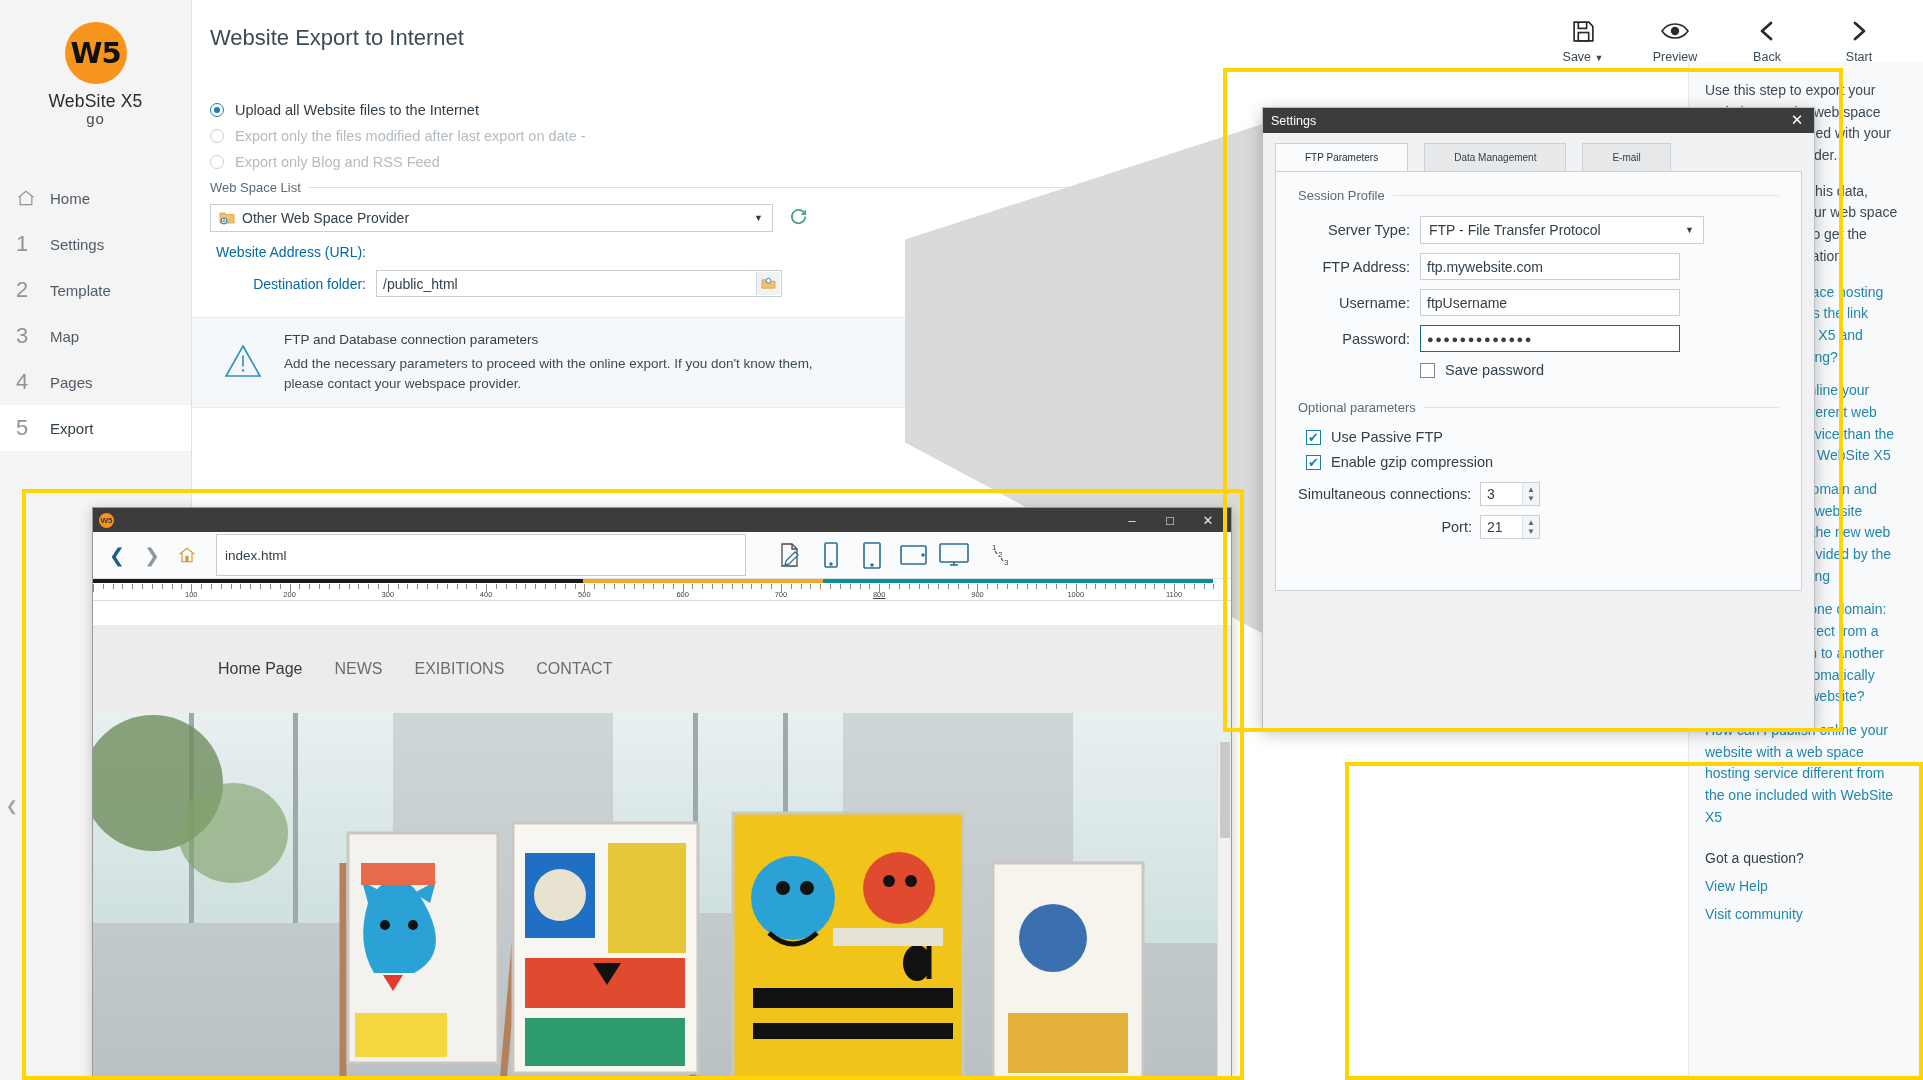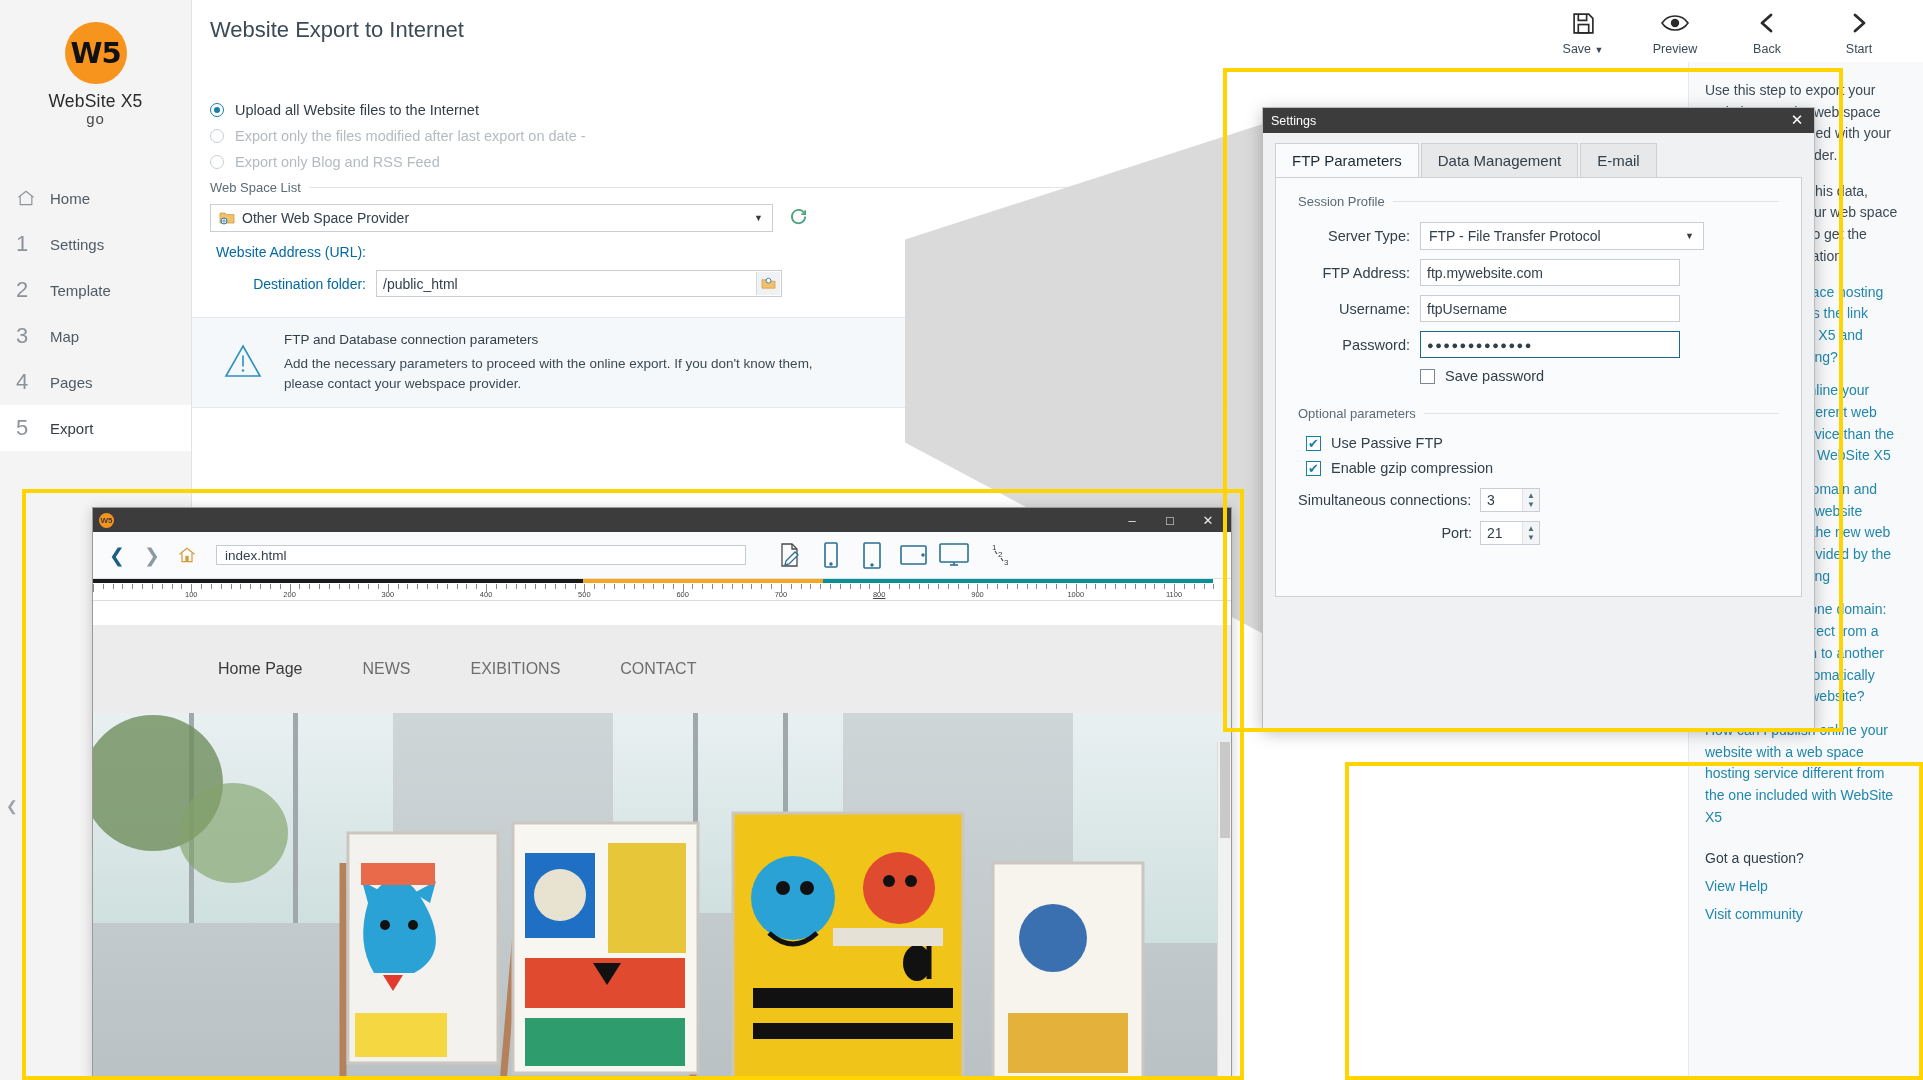--- a/index.html
+++ b/index.html
@@ -39,21 +39,21 @@
   .nav-item .ico { width:28px; display:flex; align-items:center; }
   .nav-item .lbl { margin-left:6px; font-size:15px; }
   .nav-item.active .lbl { color:#33404a; }
   .nav-item.active { background:#ffffff; }
   .sidebar-collapse {
     position:absolute; left:6px; top:798px; color:#9aa4ab; font-size:14px;
   }
 
   
   #header {
-    position:absolute; left:192px; top:0; right:0; height:62px;
+    position:absolute; left:192px; top:8px; right:0; height:62px;
     background:#fff;
   }
   #page-title {
     position:absolute; left:18px; top:17px;
     font-size:22px; color:#3b4a57; font-weight:400;
   }
   #toolbar { position:absolute; right:18px; top:4px; display:flex; }
   .tb-btn {
     width:92px; text-align:center; cursor:pointer; padding-top:4px;
   }
@@ -126,23 +126,23 @@
     height:25px; background:#3c3c3c; color:#fff; font-size:12.5px;
     display:flex; align-items:center; padding:0 8px; position:relative;
   }
   #dlg-close {
     position:absolute; right:6px; top:2px; width:22px; height:20px;
     display:flex; align-items:center; justify-content:center;
     color:#fff; font-size:15px; cursor:pointer;
   }
   #dlg-tabs { display:flex; padding:10px 12px 0 12px; }
   .dtab {
-    padding:8px 16px; font-size:15px; color:#33404a; cursor:pointer;
+    padding:8px 29px; font-size:10px; color:#33404a; cursor:pointer;
     background:#e6e8ea; border:1px solid #cdd1d5; border-bottom:none;
-    margin-right:2px;
+    margin-right:16px;
   }
   .dtab.active { background:#fafbfc; color:#1e2a33; }
   #dlg-body {
     margin:0 12px; background:#fafbfc; border:1px solid #cdd1d5;
     height:420px; padding:16px 22px; position:relative;
   }
   .dlg-row { display:flex; align-items:center; margin-top:9px; }
   .dlg-lab { width:122px; text-align:right; font-size:14.5px; color:#33404a; padding-right:10px; }
   .check {
     width:15px;height:15px;border:1px solid #7b8893;background:#fff;
@@ -184,21 +184,21 @@
   .bw-ctrls div {
     width:38px; height:24px; display:flex; align-items:center; justify-content:center;
     color:#e8e8e8; font-size:13px; cursor:pointer;
   }
   #bw-toolbar {
     height:47px; background:#fafbfc; border-bottom:1px solid #dde1e4;
     display:flex; align-items:center; padding:0 8px; gap:3px;
   }
   .bw-nav { width:32px;height:32px;display:flex;align-items:center;justify-content:center;cursor:pointer;color:#1d5f80;font-size:19px;}
   .bw-url {
-    flex:0 0 530px; height:20px; border:1px solid #c5cbd0; background:#fff;
+    flex:0 0 530px; height:42px; border:1px solid #c5cbd0; background:#fff;
     display:flex; align-items:center; padding:0 8px; font-size:13.5px; color:#33404a;
     margin-left:10px;
   }
   .bw-tool { width:38px;height:34px;display:flex;align-items:center;justify-content:center;cursor:pointer;}
   #bw-ruler {
     height:22px; background:#fff; position:relative; overflow:hidden;
     border-bottom:1px solid #d9dde0;
   }
   .rb { position:absolute; top:0; height:4px; }
   .rticks { position:absolute; top:5px; left:0; right:0; height:17px; font-size:7px; color:#555; }
@@ -206,21 +206,21 @@
   .rtick.maj { height:8px; }
   .rnum { position:absolute; top:6px; font-size:7.5px; color:#444; transform:translateX(-50%); }
 
   #bw-page { position:absolute; top:117px; left:0; right:0; bottom:0; overflow:hidden; background:#ececec;}
   #site-header { height:88px; background:#ececec; display:flex; align-items:center; position:relative; }
   .ag-logo {
     margin-left:18px; background:#0d0d0d; color:#fff; font-family:"Liberation Serif", serif;
     font-weight:bold; font-size:20px; letter-spacing:.5px; padding:4px 10px;
   }
   .ag-sub { font-size:15px; color:#2a2a2a; text-align:center; margin-top:4px; font-family:"Liberation Serif", serif;}
-  #site-nav { display:flex; gap:60px; margin-left:125px; }
+  #site-nav { display:flex; gap:32px; margin-left:125px; }
   #site-nav span { font-size:16px; color:#6d6d6d; cursor:pointer; font-family:"Liberation Sans", sans-serif; }
   #site-nav span.cur { color:#3a3a3a; }
   #hero { position:absolute; top:88px; left:0; right:0; bottom:0; overflow:hidden;}
   .scrollbar-v {
     position:absolute; right:0; top:117px; bottom:0; width:14px; background:#f1f1f1;
     border-left:1px solid #dcdcdc;
   }
   .scrollbar-v .thumb { position:absolute; top:0; left:2px; width:10px; height:96px; background:#c9c9c9; }
 
   

